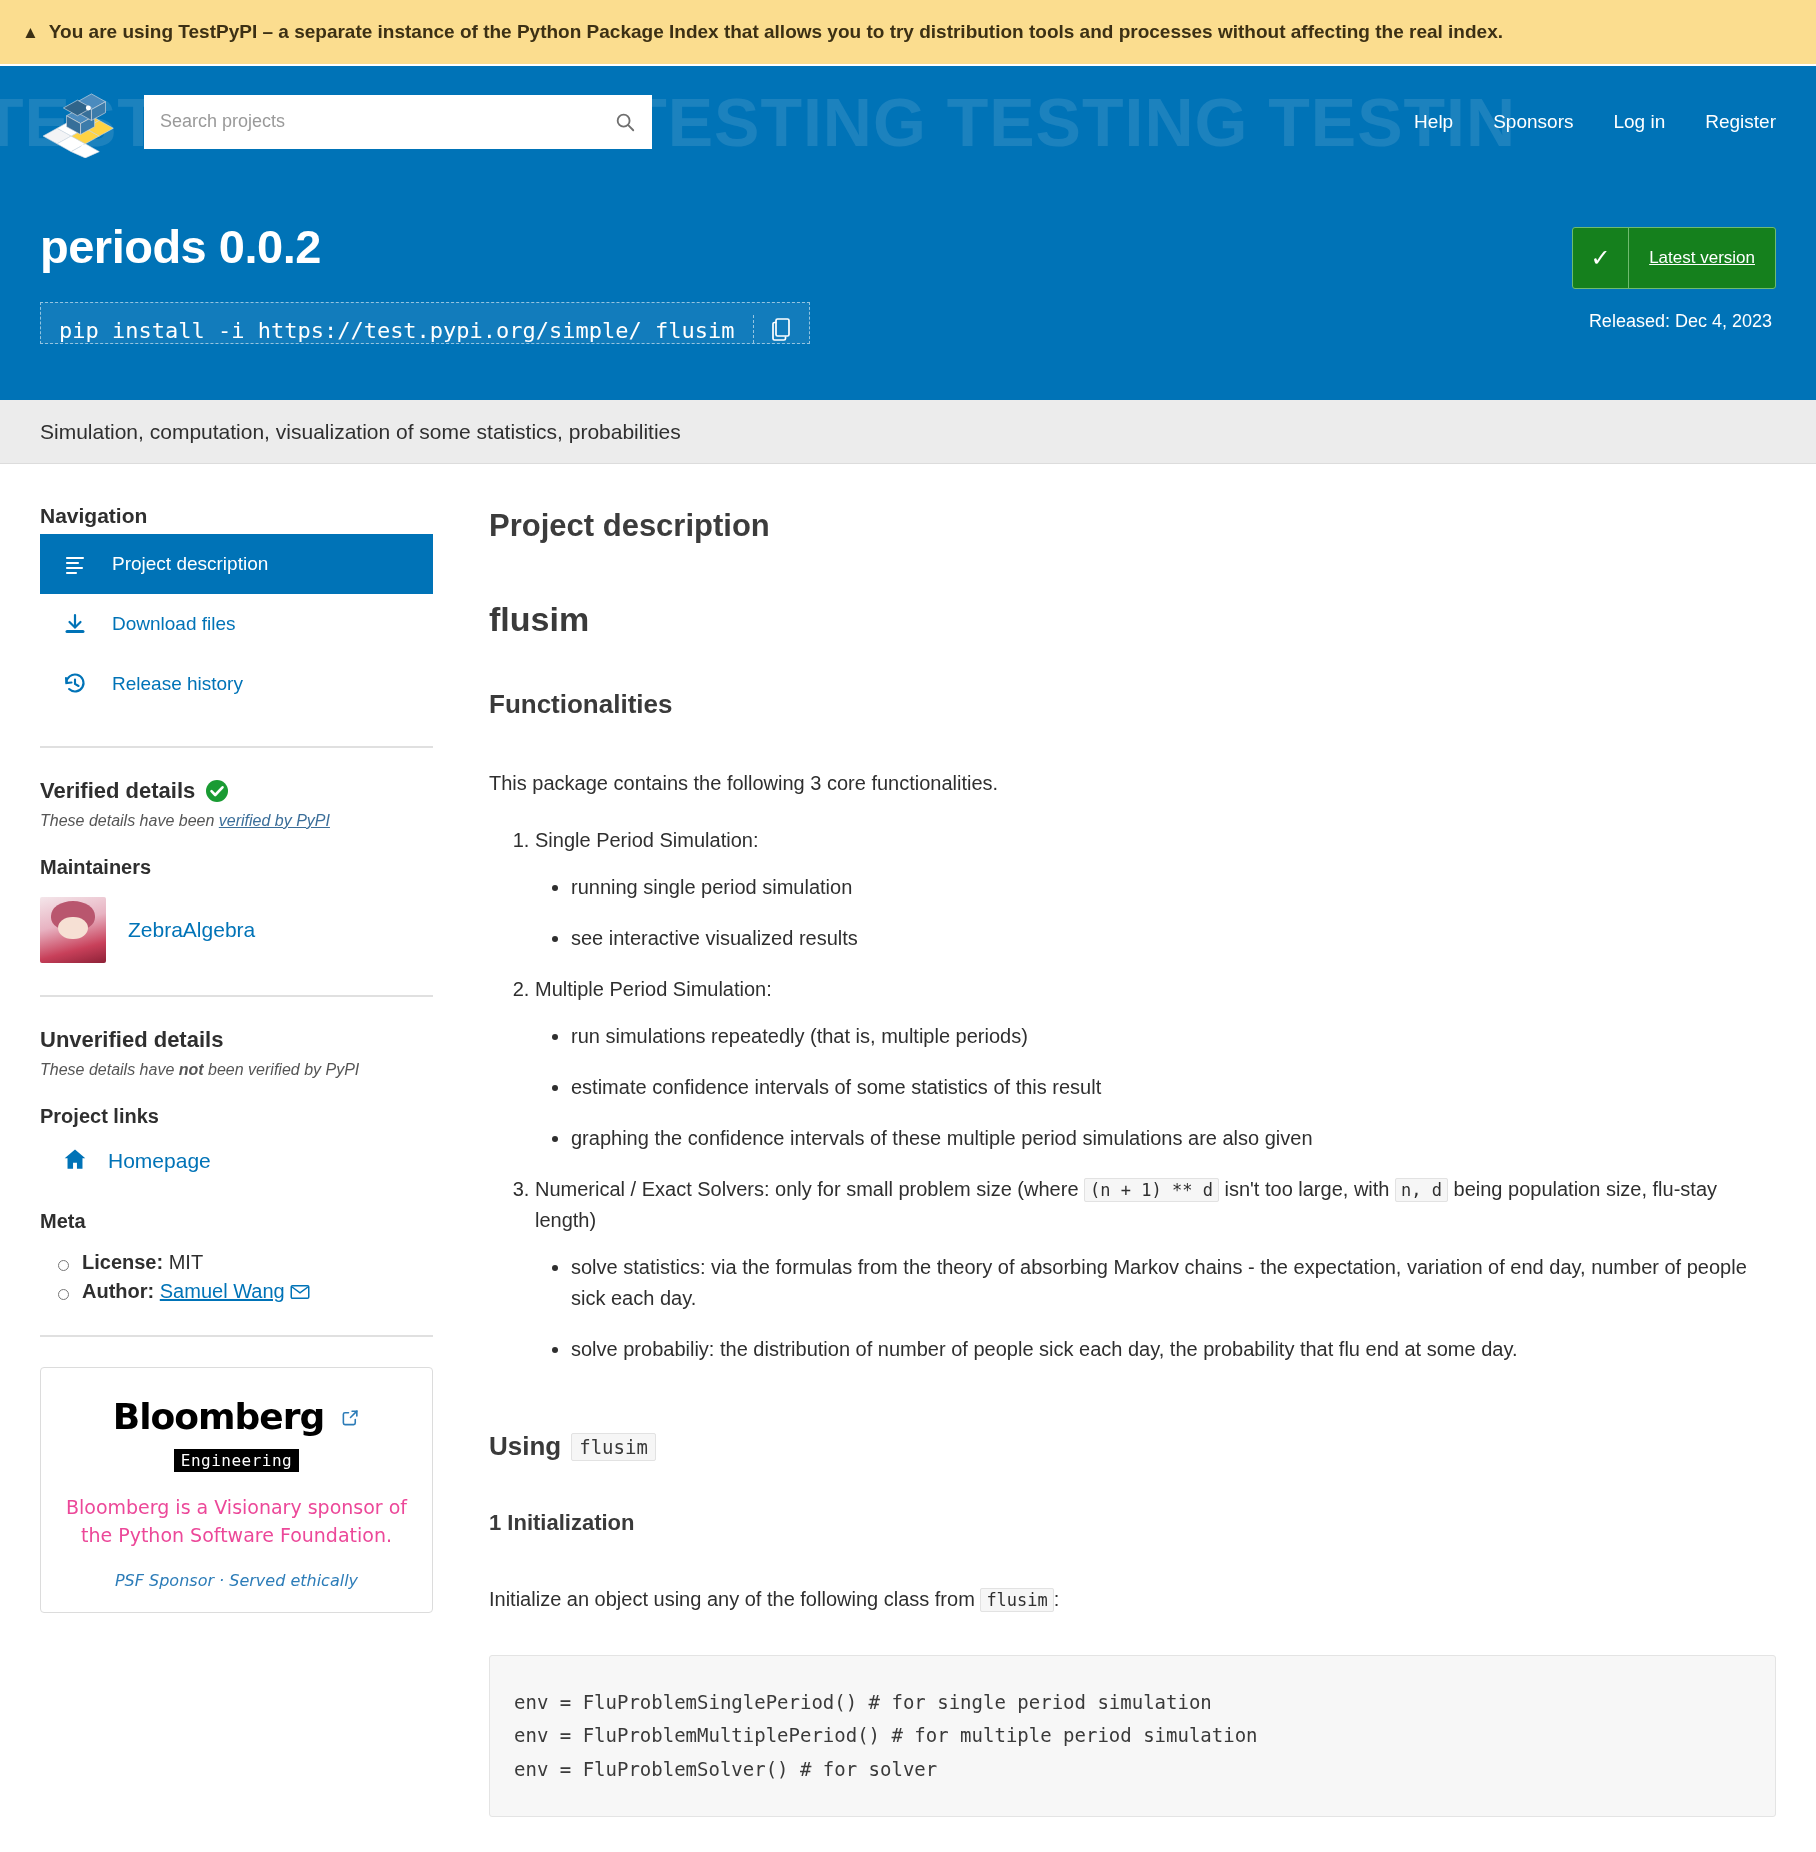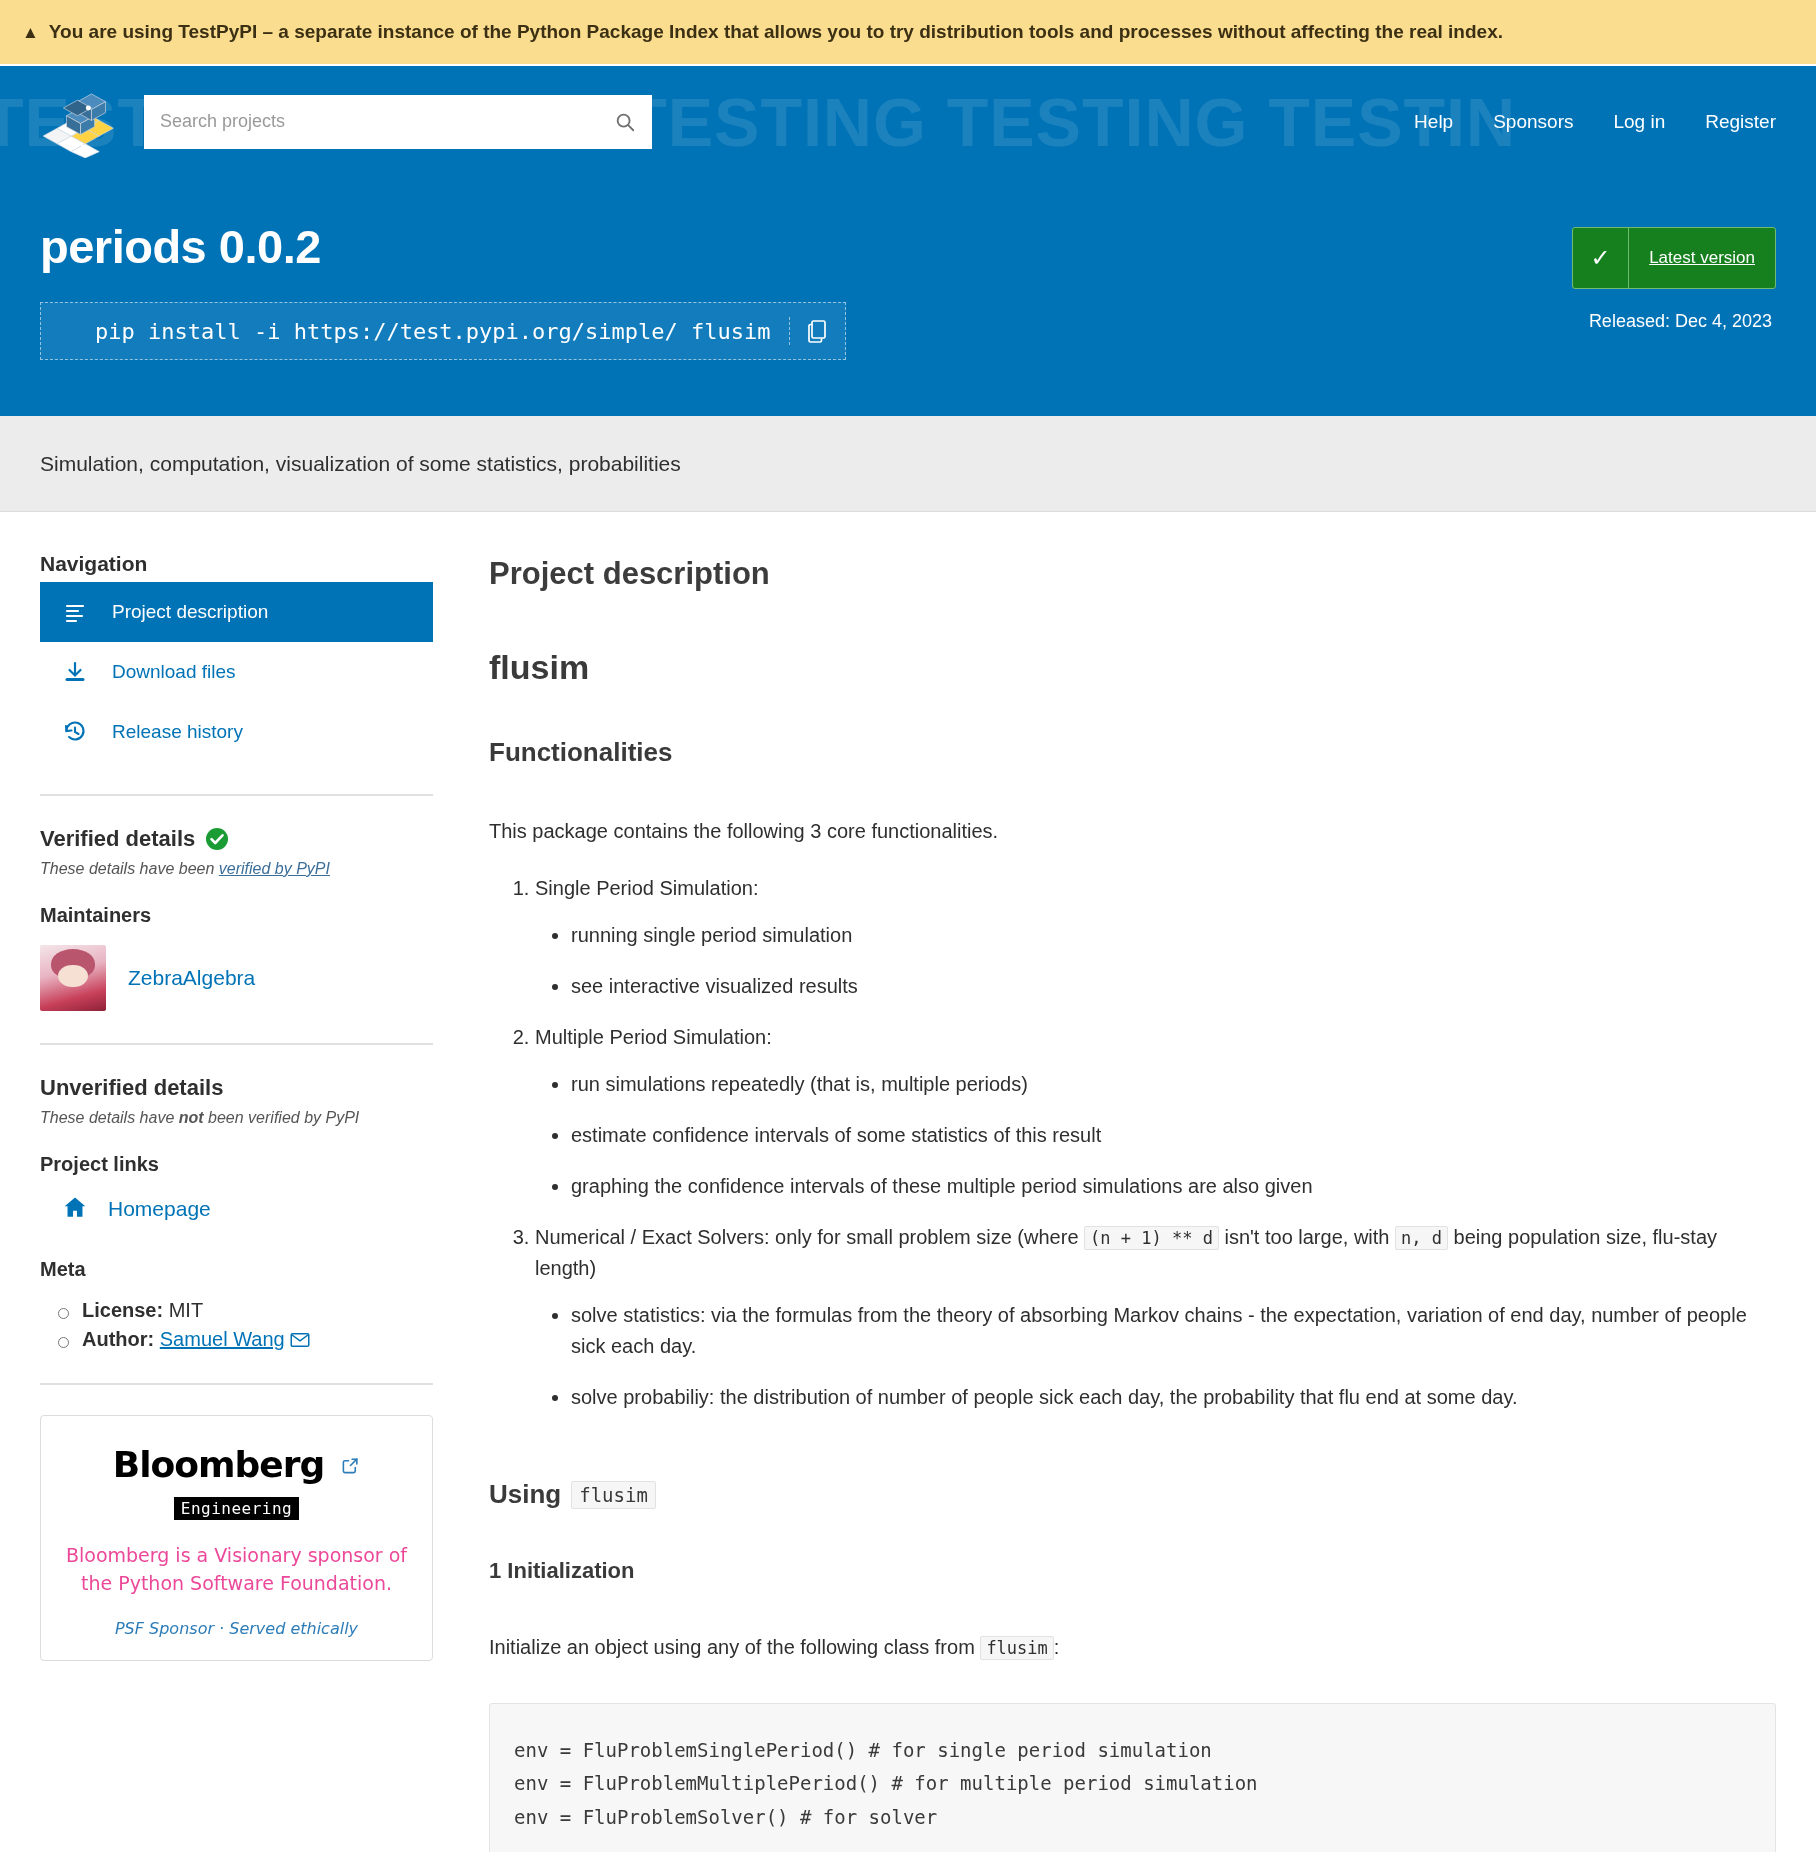--- a/index.html
+++ b/index.html
@@ -98,25 +98,24 @@
   }
   .package-header-inner { display: flex; align-items: flex-start; }
   .package-title {
     font-size: 47px;
     font-weight: bold;
     margin: 0 0 28px 0;
     letter-spacing: -0.5px;
   }
   .pip-command {
     display: inline-flex;
-    align-items: center;
+    align-items: flex-end;
     border: 1px dashed rgba(255,255,255,0.55);
     background: rgba(255,255,255,0.07);
-    height: 58px;
-    padding-left: 36px;
+    height: 42px;
   }
   .pip-text {
     font-family: "DejaVu Sans Mono", monospace;
     font-size: 22px;
     color: #ffffff;
     padding: 0 18px;
     display: flex; align-items: center;
     white-space: nowrap;
   }
   .pip-copy {
@@ -163,21 +162,21 @@
     padding-right: 4px;
   }
 
   
   .summary-strip {
     background: #ececec;
     border-bottom: 1px solid #dcdcdc;
     padding: 30px 40px;
     font-size: 21px;
     color: #2f2f2f;
-    height: 96px;
+    height: 64px;
     display: flex;
     align-items: center;
   }
 
   
   .page-body {
     display: flex;
     padding: 40px 40px 0 40px;
     gap: 56px;
     align-items: flex-start;

